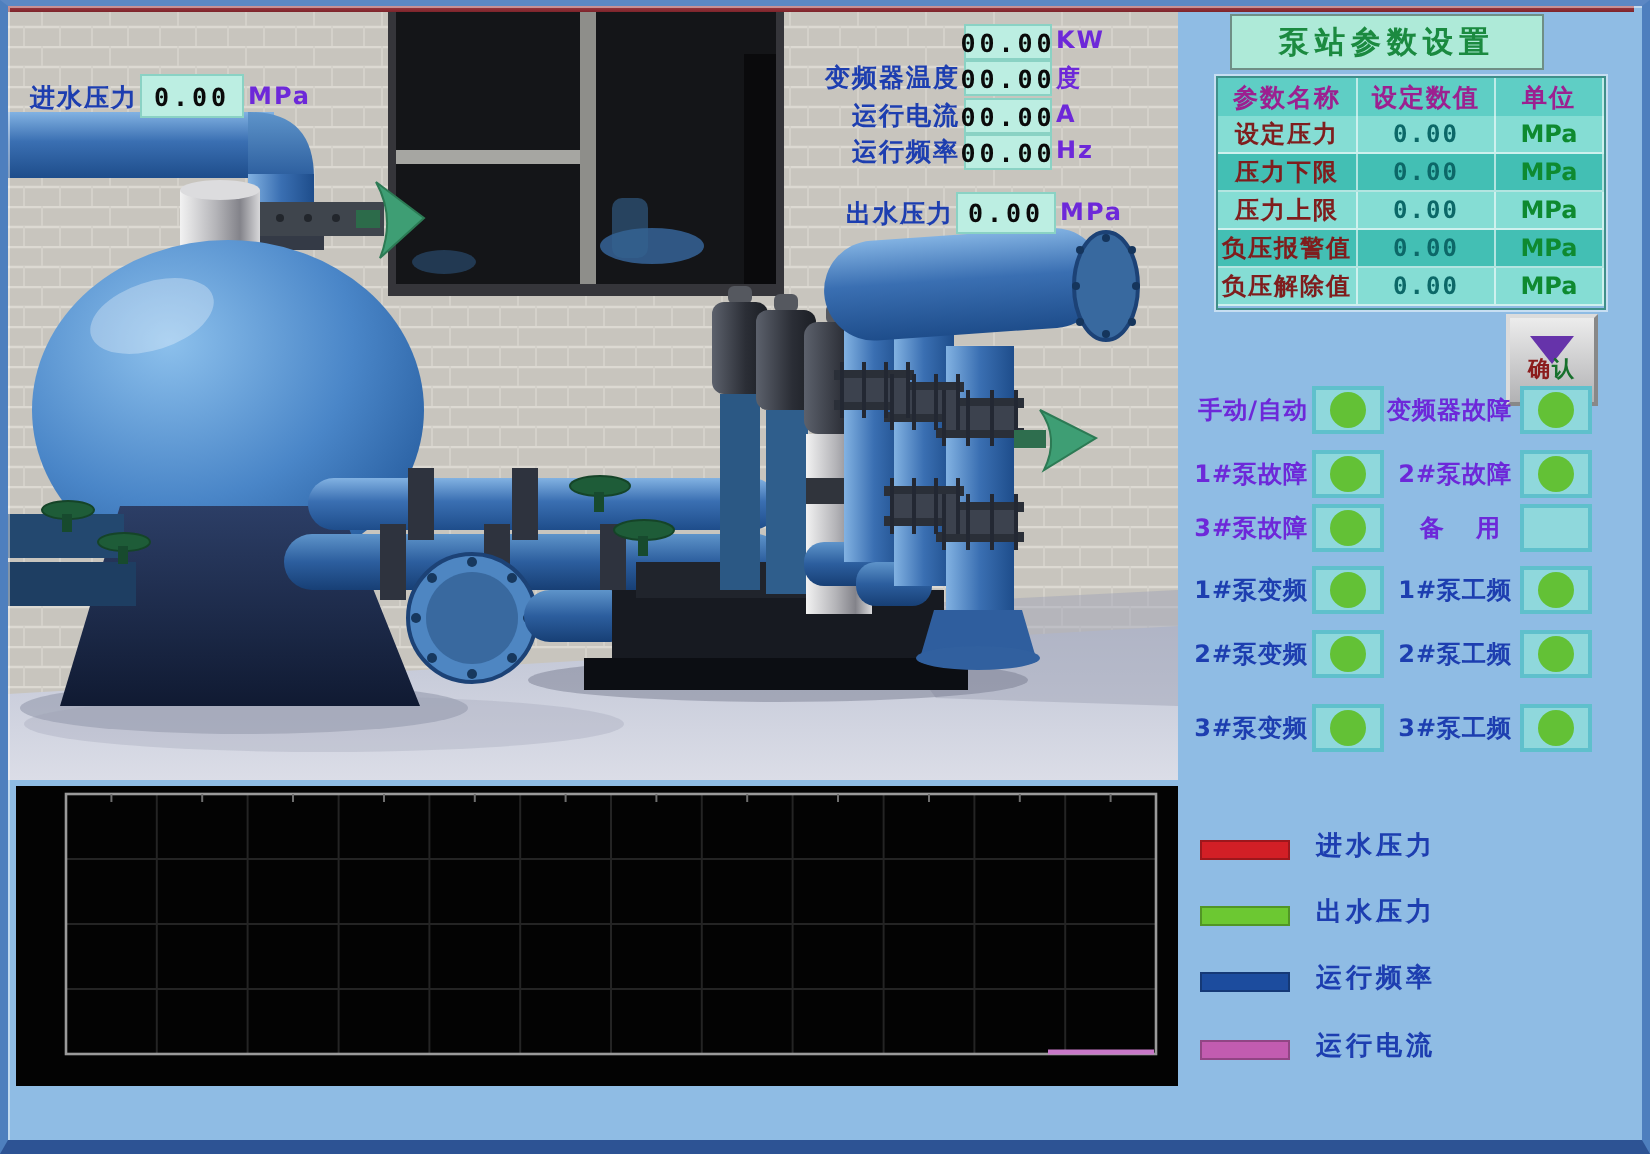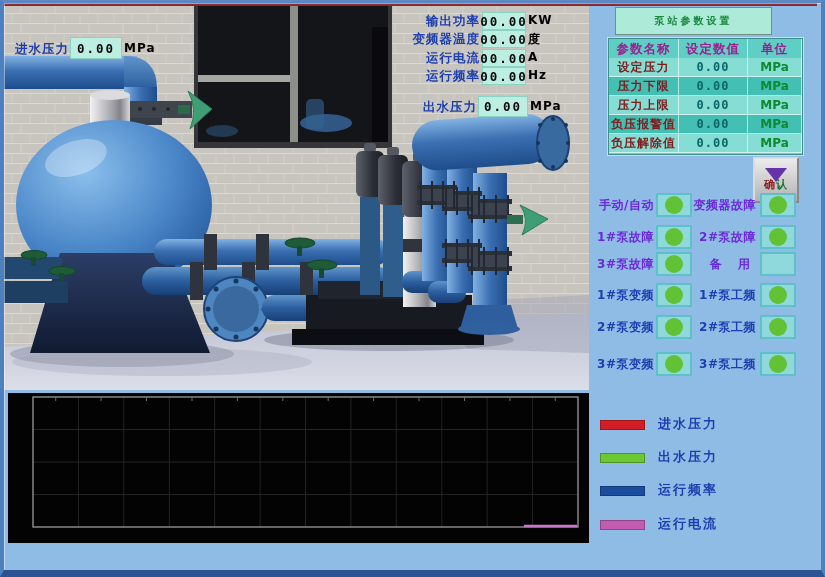--- a/index.html
+++ b/index.html
@@ -17,38 +17,38 @@
     background:linear-gradient(#a03a42,#7c242b);}
   
   #scene{position:absolute;left:4px;top:3px;width:585px;height:387px;overflow:hidden;}
   #scene svg.bg{position:absolute;left:0;top:0;}
   .overlay{position:absolute;z-index:5;}
   .blue-label{color:#1D3EB0;font-weight:bold;font-size:12.5px;letter-spacing:1px;white-space:nowrap;}
   .val-box{background:#BCEEE2;border:1px solid #8AD2C4;color:#0a0a0a;
     font-family:"DejaVu Sans Mono","Liberation Mono",monospace;
     font-weight:bold;font-size:12.5px;letter-spacing:2px;text-align:center;
     display:flex;align-items:center;justify-content:center;}
-  .unit{color:#000000;font-weight:bold;font-size:12px;letter-spacing:1px;}
+  .unit{color:#6d28d9;font-weight:bold;font-size:12px;letter-spacing:1px;}
   
   #report-btn{left:14px;top:6px;width:114px;height:28px;display:flex;cursor:pointer;}
   #report-btn .txt{width:86px;height:100%;background:#AEEAD8;border:1px solid #6f8f85;
      color:#1B8A40;font-weight:bold;font-size:15px;letter-spacing:2px;
      display:flex;align-items:center;justify-content:center;}
   #report-btn .arrow{width:26px;height:100%;background:#C4C2E2;border:1px solid #6f6f8f;border-left:none;
      display:flex;align-items:center;justify-content:center;}
   .tri-right{width:0;height:0;border-top:8px solid transparent;border-bottom:8px solid transparent;border-left:13px solid #7B2FBF;}
   
   .ro-label{position:absolute;left:356px;width:120px;text-align:right;}
   .ro-box{position:absolute;left:478px;width:42px;height:16px;}
   .ro-unit{position:absolute;left:524px;width:46px;}
   
   #panel{position:absolute;left:590px;top:3px;width:231px;height:570px;z-index:5;}
   #panel-title{position:absolute;left:25px;top:4px;width:155px;height:26px;
     background:#AEEAD8;border:1px solid #6f8f85;color:#1B8A40;font-weight:bold;
-    font-size:10px;letter-spacing:3px;display:flex;align-items:center;justify-content:center;}
+    font-size:15px;letter-spacing:3px;display:flex;align-items:center;justify-content:center;}
   #param-table{position:absolute;left:18px;top:35px;width:193px;height:115px;
     border:1px solid #3f8f8a;box-shadow:0 0 0 1px rgba(255,255,255,.5);
     display:grid;grid-template-columns:70px 69px 54px;grid-auto-rows:19px;}
   #param-table .cell{display:flex;align-items:center;justify-content:center;
     border-right:1px solid rgba(255,255,255,.6);border-bottom:1px solid rgba(255,255,255,.6);
     font-weight:bold;font-size:12px;letter-spacing:1px;white-space:nowrap;overflow:hidden;}
   #param-table .hdr{background:#5FCEC5;color:#9C2090;font-size:12.5px;height:20px;}
   .row-a{background:#85DDD4;}
   .row-b{background:#43BFB4;}
   .p-name{color:#7f1d1d;}
@@ -277,21 +277,20 @@
         <polygon points="463,302 507,302 514,326 456,326" fill="#2F5E9E"></polygon>
         <ellipse cx="485" cy="326" rx="31" ry="6" fill="#31609F"></ellipse>
       </g>
     </svg>
 
 
     <div class="overlay blue-label" style="left:11px;top:38px;">进水压力</div>
     <div class="overlay val-box" style="left:66px;top:34px;width:50px;height:20px;">0.00</div>
     <div class="overlay unit" style="left:120px;top:38px;">MPa</div>
 
-    <div class="overlay blue-label ro-label" style="top:10px;">输出功率</div>
     <div class="overlay val-box ro-box" style="top:9px;">00.00</div>
     <div class="overlay unit ro-unit" style="top:10px;">KW</div>
 
     <div class="overlay blue-label ro-label" style="top:28px;">变频器温度</div>
     <div class="overlay val-box ro-box" style="top:27px;">00.00</div>
     <div class="overlay unit ro-unit" style="top:28px;">度</div>
 
     <div class="overlay blue-label ro-label" style="top:47px;">运行电流</div>
     <div class="overlay val-box ro-box" style="top:46px;">00.00</div>
     <div class="overlay unit ro-unit" style="top:47px;">A</div>

